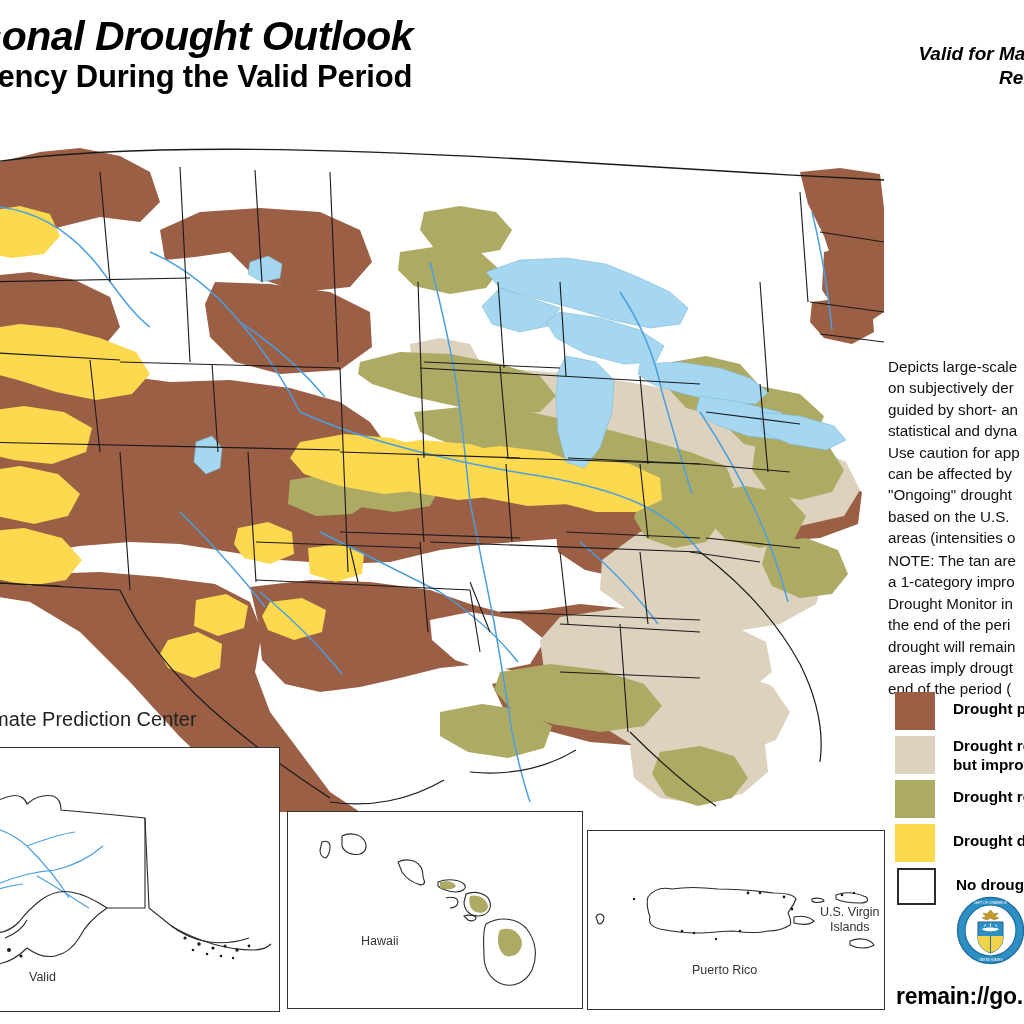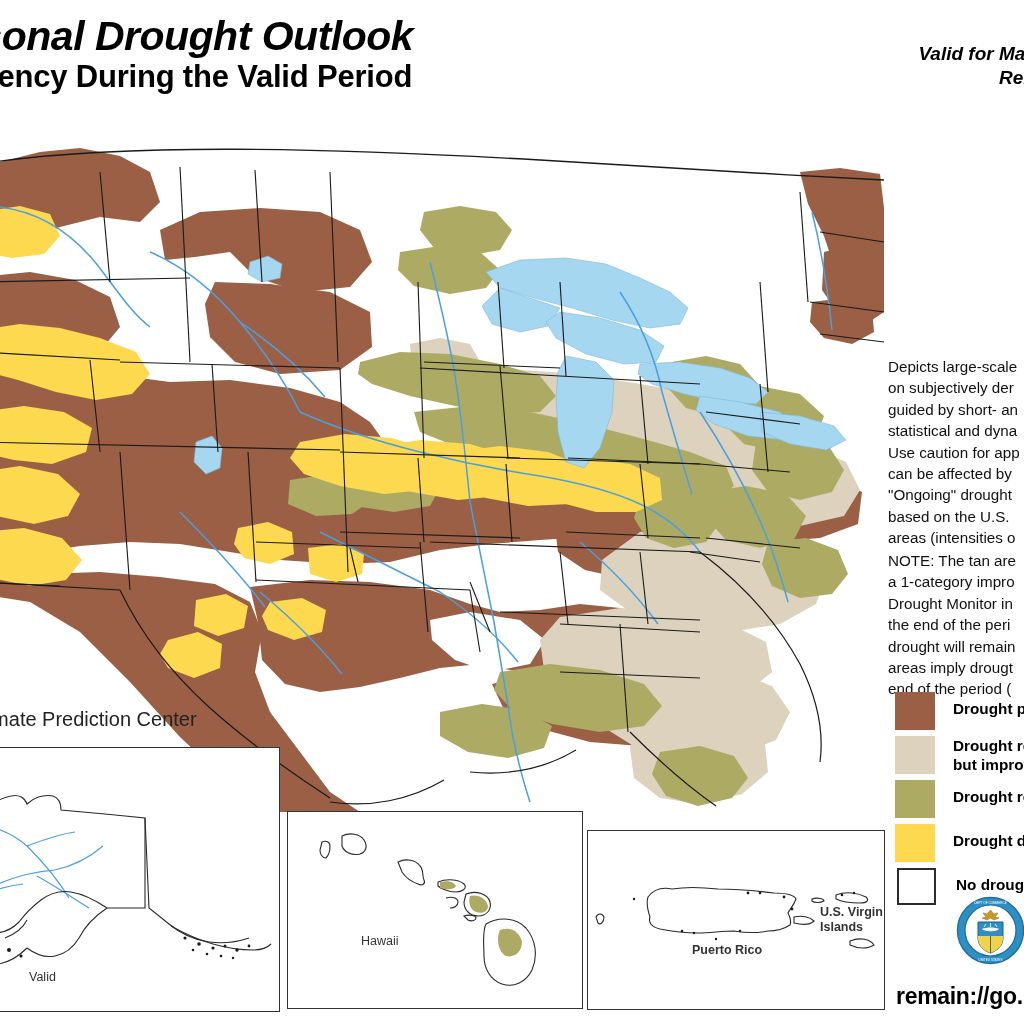--- a/index.html
+++ b/index.html
@@ -24,22 +24,22 @@
   #cpc-credit{position:absolute;left:-92px;top:708px;font-size:20px;color:#222;white-space:nowrap;}
 
   
   .inset{position:absolute;background:#fff;border:1.6px solid #333;overflow:hidden;}
   #inset-alaska{left:-92px;top:747px;width:370px;height:263px;}
   #inset-hawaii{left:287px;top:811px;width:294px;height:196px;}
   #inset-pr{left:587px;top:830px;width:296px;height:178px;}
   .inset-label{position:absolute;font-size:12.5px;color:#333;white-space:nowrap;}
   #lbl-alaska{left:120px;top:222px;}
   #lbl-hawaii{left:73px;top:122px;}
-  #lbl-pr{left:104px;top:112px;font-weight:bold;}
-  #lbl-usvi{left:232px;top:74px;line-height:15px;font-weight:bold;}
+  #lbl-pr{left:104px;top:132px;}
+  #lbl-usvi{left:232px;top:74px;text-align:center;line-height:15px;}
 
   
   #right-panel{position:absolute;left:886px;top:112px;width:300px;height:912px;}
   #desc-text{position:absolute;left:2px;top:244px;width:300px;font-size:15.2px;
              line-height:21.4px;color:#111;white-space:pre;}
   #note-text{position:absolute;left:2px;top:438px;width:300px;font-size:15.2px;
              line-height:21.4px;color:#111;white-space:pre;}
 
   
   #legend{position:absolute;left:9px;top:580px;width:290px;}

